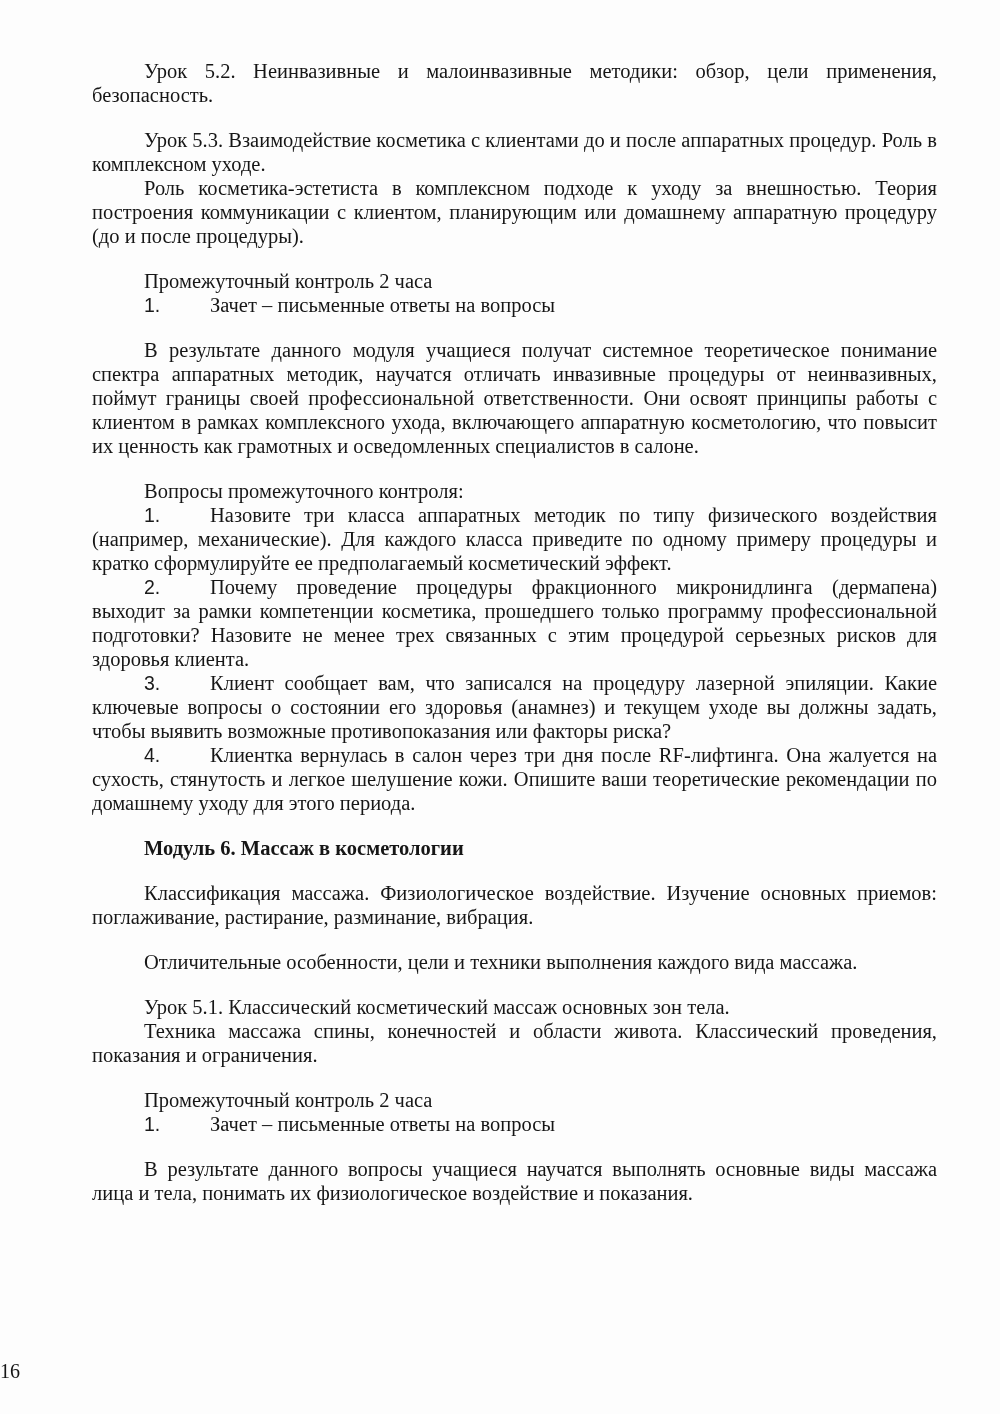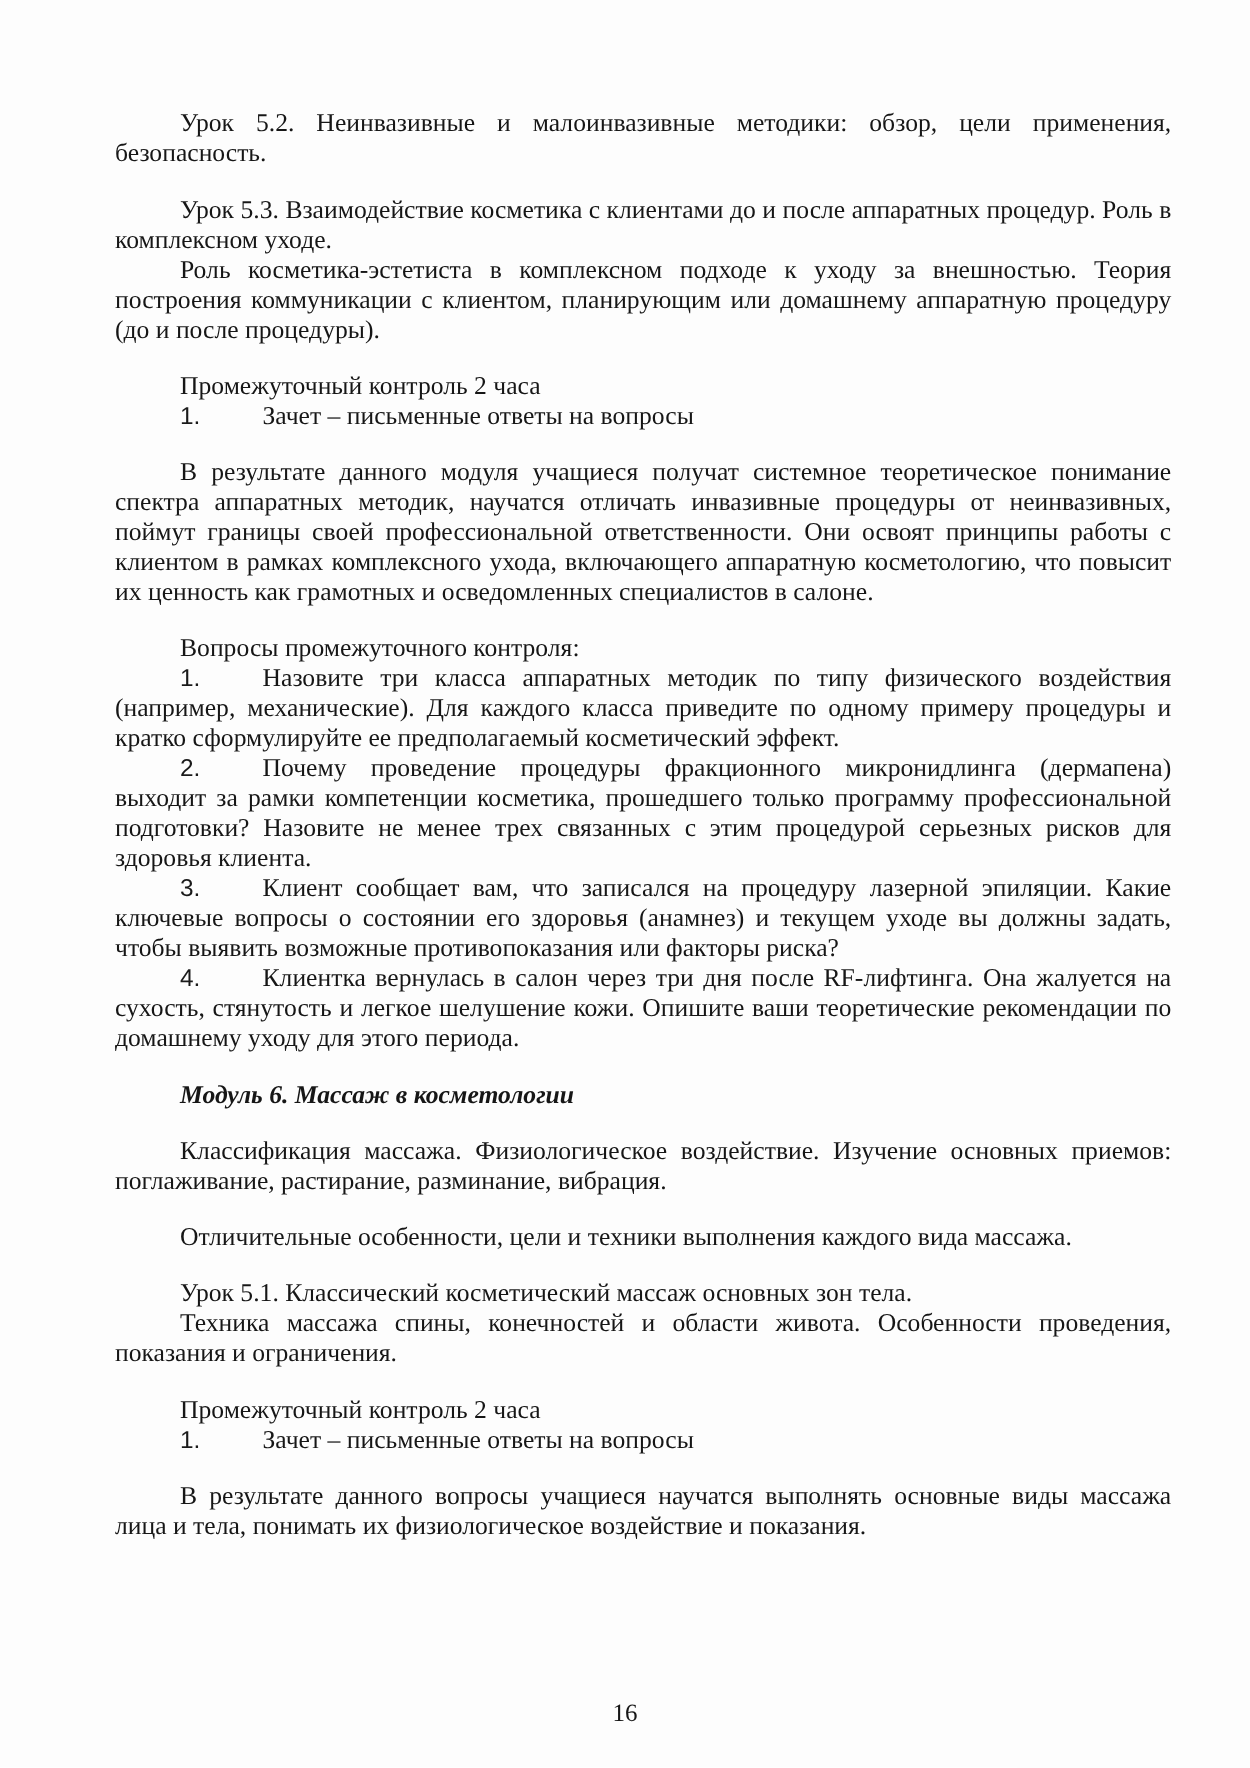--- a/index.html
+++ b/index.html
@@ -9,44 +9,43 @@
     font-family: "Liberation Serif", serif;
   }
   .page {
     position: relative;
     width: 1000px; height: 1414px;
     background: #fdfdfd;
     overflow: hidden;
   }
   .content {
     position: absolute;
-    left: 92px; top: 59px; width: 845px; margin-top: 28px;
+    left: 92px; top: 59px; width: 845px;
   }
   .para {
     margin: 0;
     font-size: 20.5px;
     line-height: 24px;
     color: #161616;
     text-align: justify;
     text-indent: 52px;
   }
-  .heading { font-weight: 700; font-style: italic; }
+  .heading { font-weight: 700; }
   .num {
     display: inline-block;
     width: 66px;
     text-indent: 0;
     font-family: "Liberation Sans", sans-serif;
     font-size: 19.5px;
     color: #1a1a1a;
   }
   .spacer { height: 21px; }
   .page-footer {
     position: absolute;
     top: 1360px; left: 0; width: 100%;
-    text-align: center;
     font-size: 20px;
     color: #161616;
   }
 </style>
 </head>
 <body>
 
 <div class="page">
   <div class="content">
 
@@ -82,21 +81,21 @@
 
     <p class="para">Классификация массажа. Физиологическое воздействие. Изучение основных приемов: поглаживание, растирание, разминание, вибрация.</p>
 
     <div class="spacer"></div>
 
     <p class="para">Отличительные особенности, цели и техники выполнения каждого вида массажа.</p>
 
     <div class="spacer"></div>
 
     <p class="para">Урок 5.1. Классический косметический массаж основных зон тела.</p>
-    <p class="para">Техника массажа спины, конечностей и области живота. Особенности проведения, показания и ограничения.</p>
+    <p class="para">Техника массажа спины, конечностей и области живота. Классический проведения, показания и ограничения.</p>
 
     <div class="spacer"></div>
 
     <p class="para">Промежуточный контроль 2 часа</p>
     <p class="para"><span class="num">1.</span><span>Зачет – письменные ответы на вопросы</span></p>
 
     <div class="spacer"></div>
 
     <p class="para">В результате данного вопросы учащиеся научатся выполнять основные виды массажа лица и тела, понимать их физиологическое воздействие и показания.</p>
 

